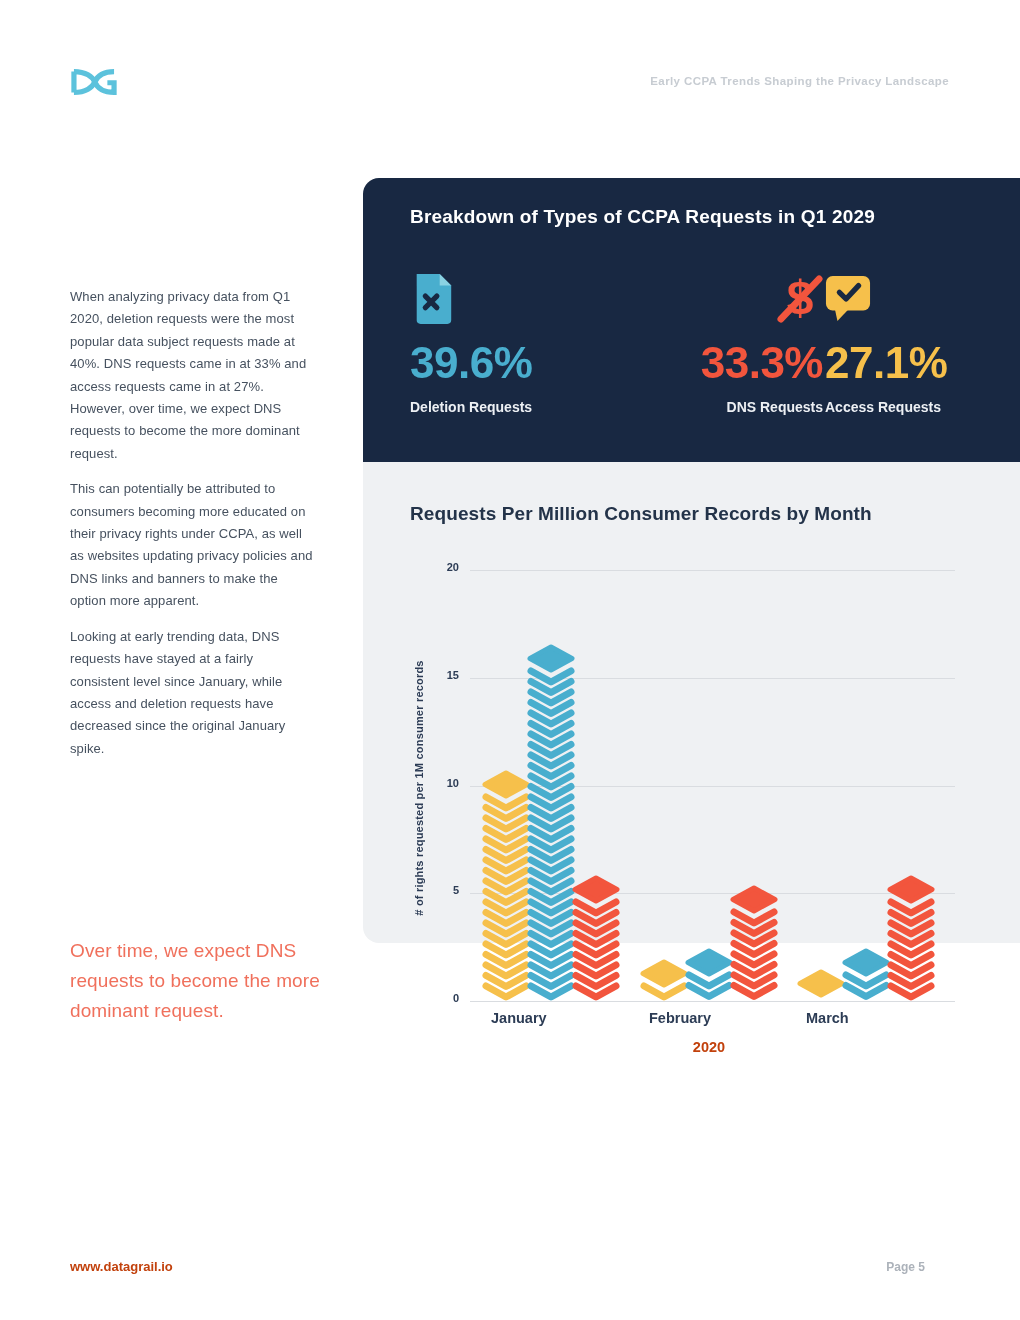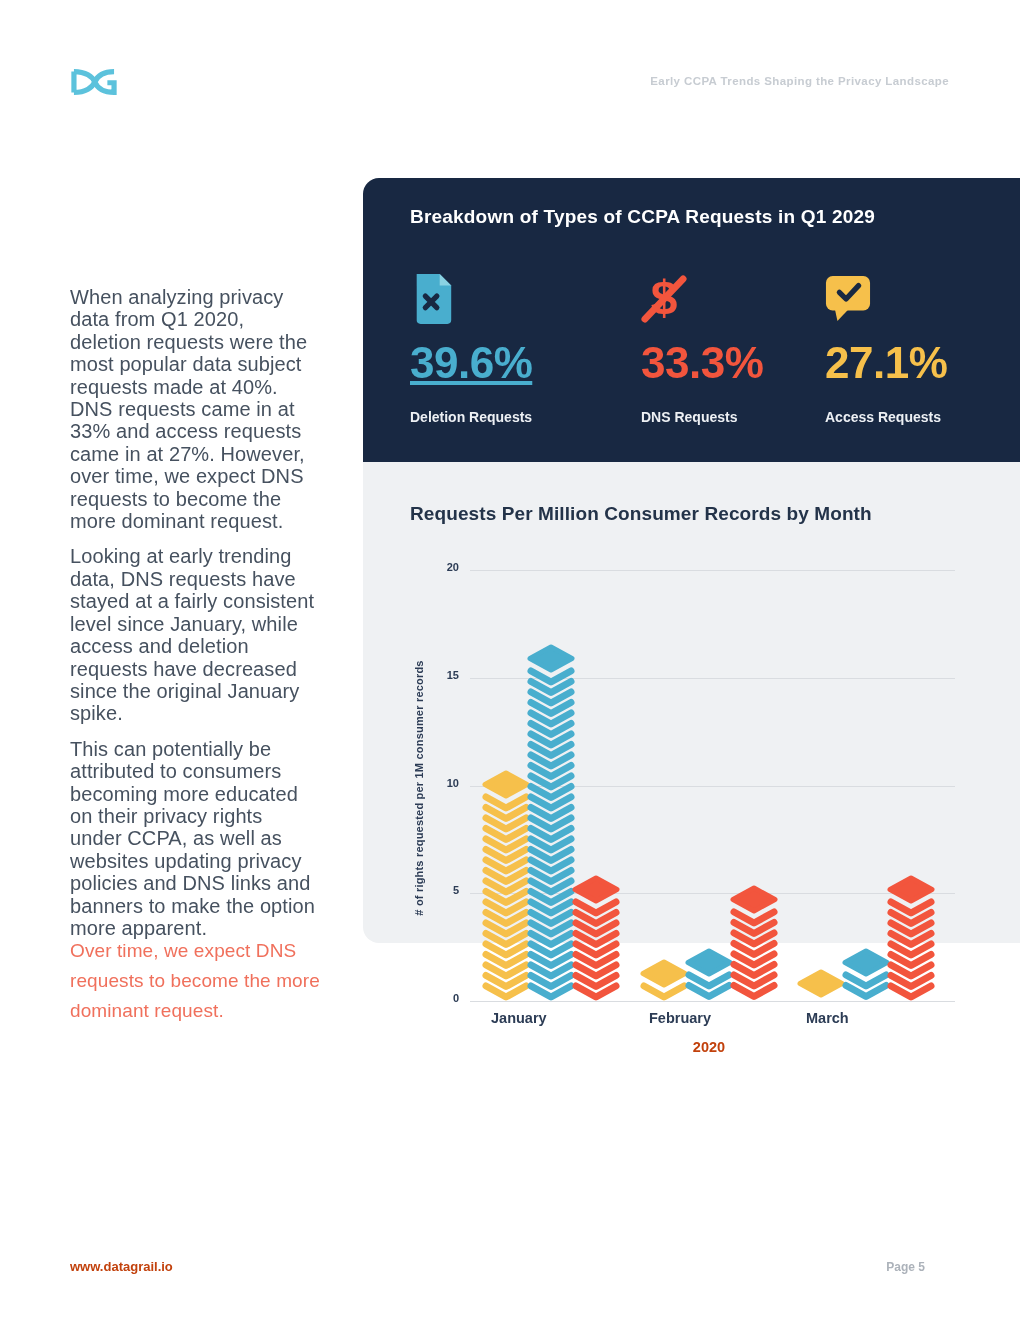--- a/index.html
+++ b/index.html
@@ -6,35 +6,35 @@
   .page{position:relative;width:1020px;height:1320px;background:#ffffff;overflow:hidden;
         font-family:"Liberation Sans","DejaVu Sans",sans-serif;border-radius:7px;}
 
   
   .logo{position:absolute;left:68px;top:62px;width:52px;height:40px;}
   .header-title{position:absolute;top:75px;right:71px;font-size:11.5px;font-weight:700;
                 color:#c7ccd2;letter-spacing:.4px;}
 
   
   .copy{position:absolute;left:70px;top:286px;width:246px;color:#46515f;
-        font-size:20px;line-height:22.4px;letter-spacing:.1px;}
+        font-size:13px;line-height:22.4px;letter-spacing:.1px;}
   .copy p{margin:0 0 13px 0;}
   .quote{position:absolute;left:70px;top:936px;width:272px;font-size:19px;
          line-height:30px;color:#f0705c;letter-spacing:.1px;}
 
   
   .panel-dark{position:absolute;left:363px;top:178px;right:0;height:284px;
               background:#182842;border-radius:16px 0 0 0;}
   .panel-dark h2{position:absolute;left:47px;top:28px;margin:0;font-size:19px;
                  font-weight:700;color:#ffffff;letter-spacing:.2px;}
   .stat{position:absolute;top:94px;width:200px;}
-  .stat-1{left:47px;} .stat-2{left:278px;} .stat-3{left:462px;}
+  .stat-1{left:47px;} .stat-2{left:260px;text-align:right;} .stat-3{left:462px;}
   .stat .icon{display:block;height:58px;}
   .stat-value{font-size:44px;font-weight:800;letter-spacing:-.5px;margin-top:8px;}
-  .stat-label{font-size:14px;font-weight:700;color:#edf0f4;margin-top:21px;}
+  .stat-label{font-size:14px;font-weight:700;color:#edf0f4;margin-top:11px;}
 
   
   .panel-light{position:absolute;left:363px;top:462px;right:0;height:481px;
                background:#eff1f3;border-radius:0 0 0 16px;}
   .panel-light h2{position:absolute;left:47px;top:41px;margin:0;font-size:19px;
                   font-weight:700;color:#233349;letter-spacing:.1px;}
   #plot{position:absolute;inset:0;}
   .gridline{position:absolute;left:107px;width:485px;height:1px;background:#d9dce0;}
   .ytick{position:absolute;left:62px;width:34px;text-align:right;font-size:11px;
          font-weight:700;color:#2c3c55;}
@@ -57,37 +57,37 @@
   <div class="logo">
     <svg width="52" height="40" viewBox="0 0 70 40">
       <path d="M8 6 L8 34 M8 6 C24 6 33 13 36 20 C33 27 24 34 8 34" stroke="#5cc2dc" stroke-width="7" fill="none"></path>
       <path d="M62 6 C46 6 39 13 36 20 C39 27 46 34 62 34 L62 21 L53 21" stroke="#5cc2dc" stroke-width="7" fill="none"></path>
     </svg>
   </div>
   <div class="header-title">Early CCPA Trends Shaping the Privacy Landscape</div>
 
   <div class="copy">
     <p>When analyzing privacy data from Q1 2020, deletion requests were the most popular data subject requests made at 40%. DNS requests came in at 33% and access requests came in at 27%. However, over time, we expect DNS requests to become the more dominant request.</p>
+    <p>This can potentially be attributed to consumers becoming more educated on their privacy rights under CCPA, as well as websites updating privacy policies and DNS links and banners to make the option more apparent.</p>
     <p>Looking at early trending data, DNS requests have stayed at a fairly consistent level since January, while access and deletion requests have decreased since the original January spike.</p>
-    <p>This can potentially be attributed to consumers becoming more educated on their privacy rights under CCPA, as well as websites updating privacy policies and DNS links and banners to make the option more apparent.</p>
   </div>
   <div class="quote">Over time, we expect DNS requests to become the more dominant request.</div>
 
   <section class="panel-dark">
     <h2>Breakdown of Types of CCPA Requests in Q1 2029</h2>
 
     <div class="stat stat-1">
       <span class="icon">
         <svg width="46" height="54" viewBox="0 0 48 54">
           <path d="M7 1 h24 l12 12 v36 a4 4 0 0 1 -4 4 H11 a4 4 0 0 1 -4 -4 z" fill="#49aece"></path>
           <path d="M31 1 l12 12 h-12 z" fill="#8bd2e3"></path>
           <path d="M16 24 L28 36 M28 24 L16 36" stroke="#182842" stroke-width="5.5" stroke-linecap="round"></path>
         </svg>
       </span>
-      <div class="stat-value" style="color: rgb(73, 174, 206); text-decoration: underline;">39.6%</div>
+      <div class="stat-value" style="color: rgb(73, 174, 206);">39.6%</div>
       <div class="stat-label">Deletion Requests</div>
     </div>
 
     <div class="stat stat-2">
       <span class="icon">
         <svg width="46" height="54" viewBox="0 0 48 54">
           <text x="24" y="43" text-anchor="middle" font-size="50" font-weight="700" font-family="Liberation Sans, DejaVu Sans, sans-serif" fill="#f2553d">$</text>
           <line x1="4" y1="48" x2="44" y2="6" stroke="#f2553d" stroke-width="7" stroke-linecap="round"></line>
         </svg>
       </span>

